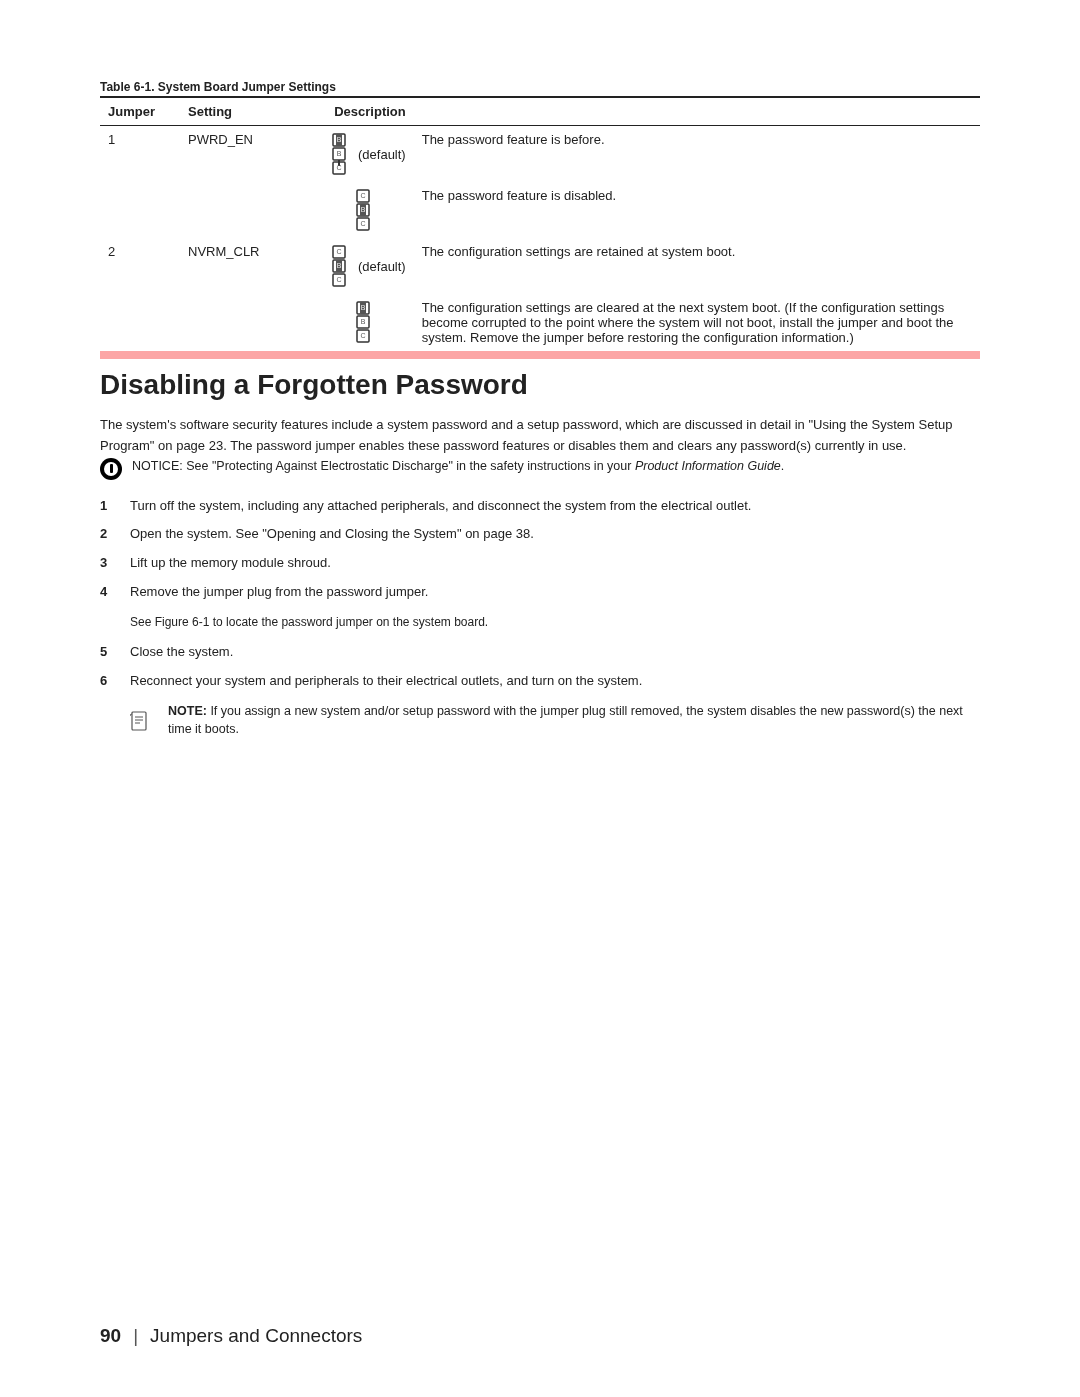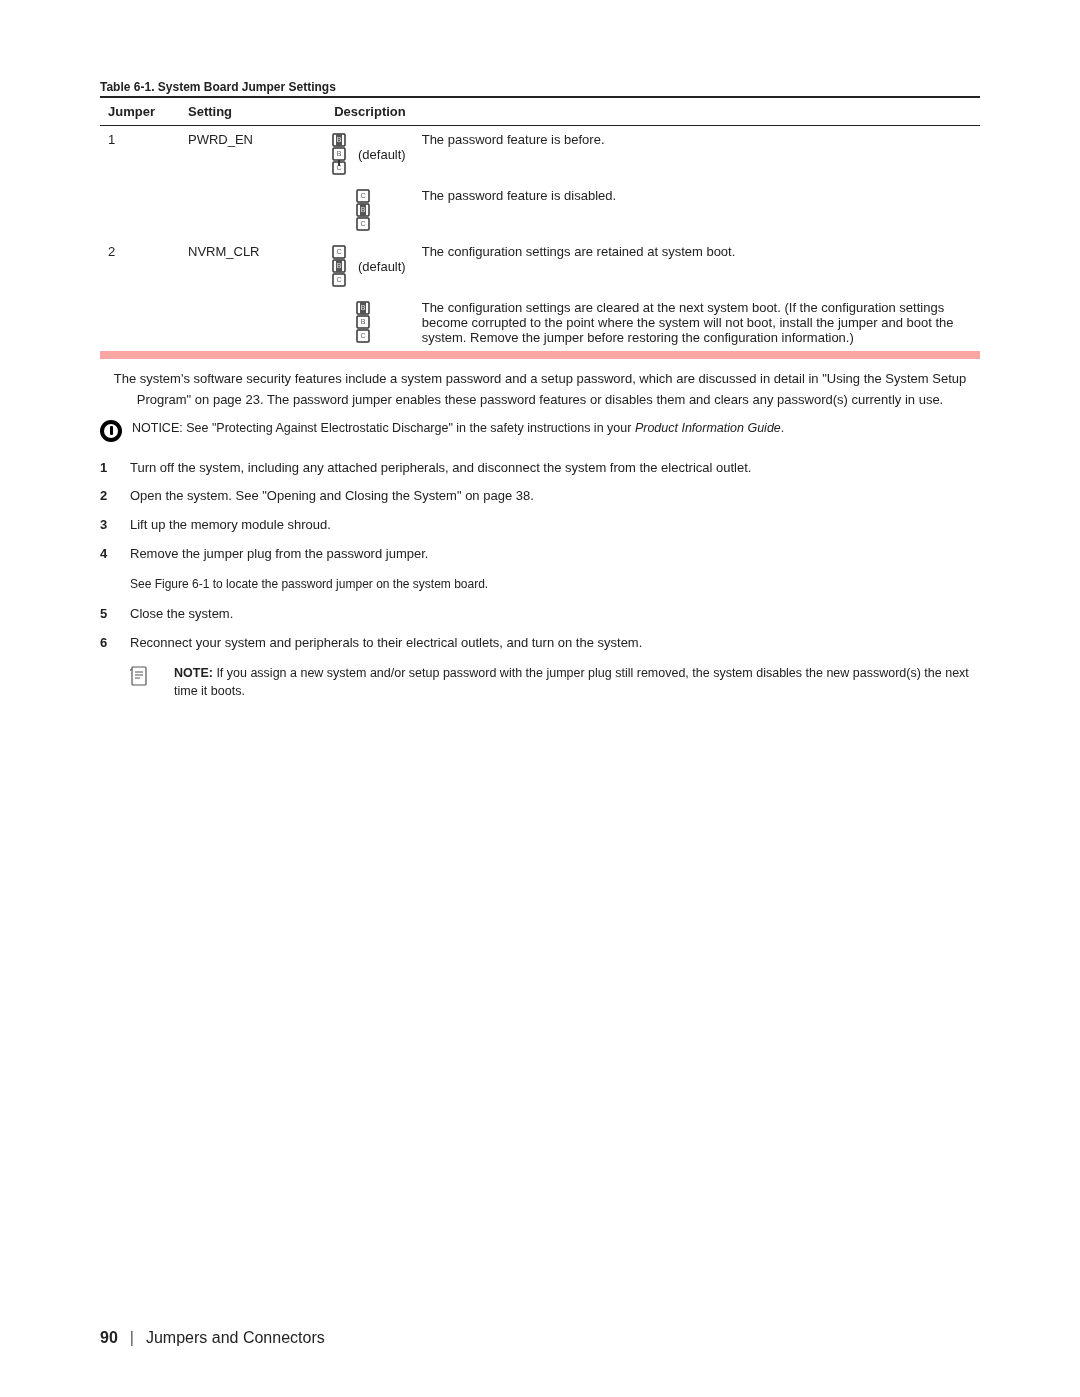--- a/index.html
+++ b/index.html
@@ -67,22 +67,21 @@
       font-weight: bold;
       margin-bottom: 14px;
       margin-top: 10px;
     }
 
     
     .body-para {
       font-family: Arial, Helvetica, sans-serif;
       font-size: 13px;
       line-height: 1.6;
-      margin-bottom: 8px;
-      text-align: center;
+      margin-bottom: 0;
     }
 
     
     .notice-block {
       display: flex;
       align-items: flex-start;
       gap: 10px;
       margin-bottom: 16px;
     }
     .notice-icon {
@@ -150,22 +149,22 @@
       font-family: Arial, Helvetica, sans-serif;
       font-size: 12px;
       line-height: 1.6;
       margin-left: 30px;
       margin-bottom: 10px;
     }
 
     
     .note-block {
       display: flex;
-      align-items: flex-start;
-      gap: 24px;
+      align-items: center;
+      gap: 18px;
       margin-left: 30px;
       margin-bottom: 12px;
     }
     .note-icon {
       width: 20px;
       height: 20px;
       flex-shrink: 0;
       margin-top: 2px;
     }
     .note-text {
@@ -180,21 +179,21 @@
     
     .page-footer {
       position: absolute;
       bottom: 50px;
       left: 100px;
       right: 100px;
       display: flex;
       align-items: center;
       gap: 12px;
       font-family: Arial, Helvetica, sans-serif;
-      font-size: 16px;
+      font-size: 19px;
     }
     .page-number {
       font-weight: bold;
     }
     .footer-separator {
       color: #555;
     }
     .footer-text {
       color: #222;
     }
@@ -304,20 +303,21 @@
             </svg>
             <span></span>
           </div>
         </td>
         <td>The configuration settings are cleared at the next system boot. (If the configuration settings become corrupted to the point where the system will not boot, install the jumper and boot the system. Remove the jumper before restoring the configuration information.)</td>
       </tr>
     </tbody>
   </table>
 
 
+  <h1 class="section-heading">Disabling a Forgotten Password</h1>
 
   <p class="body-para">The system's software security features include a system password and a setup password, which are discussed in detail in "Using the System Setup Program" on page 23. The password jumper enables these password features or disables them and clears any password(s) currently in use.</p>
 
   <div class="notice-block">
     <div class="notice-icon">
       <div class="notice-icon-inner">
         <div class="notice-icon-dot"></div>
       </div>
     </div>
     <div class="notice-text">

